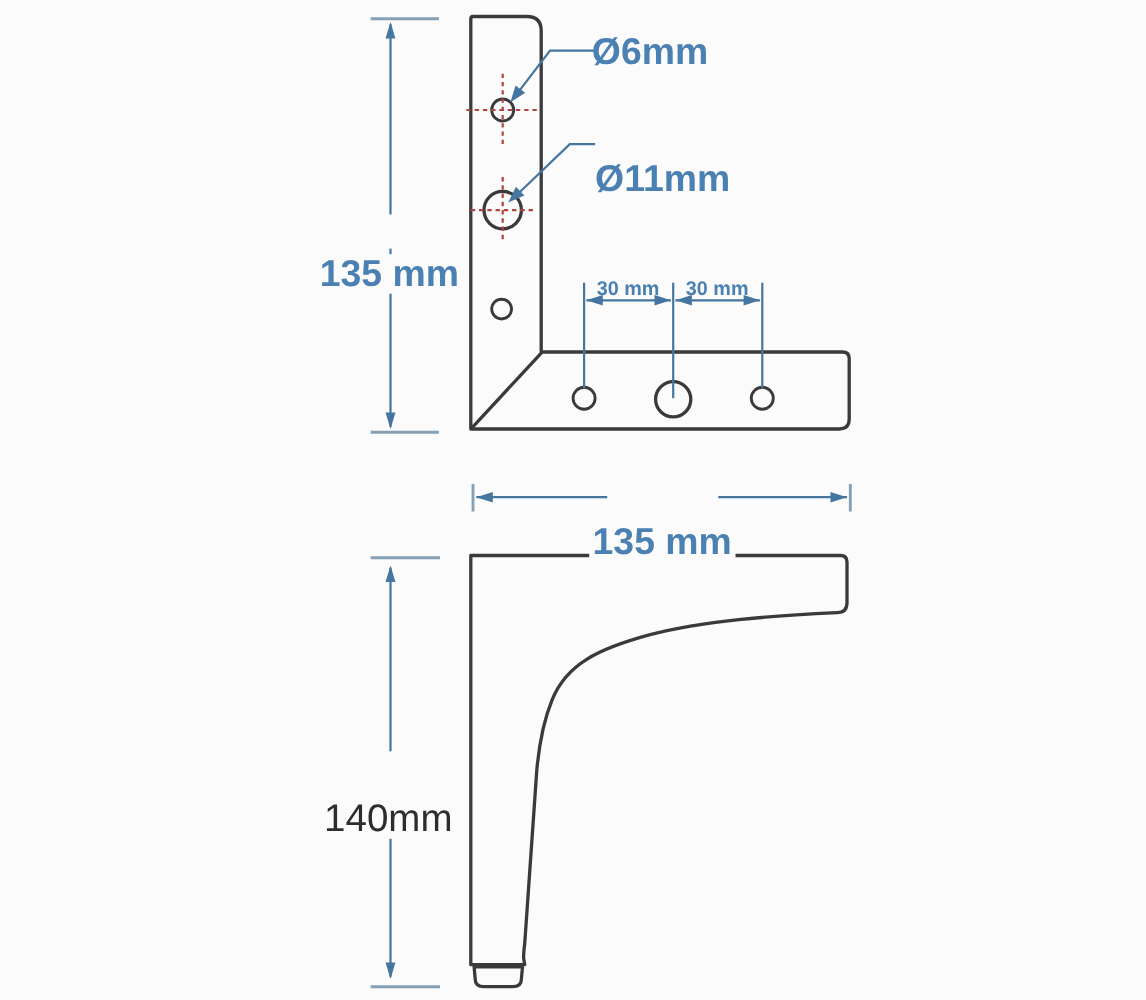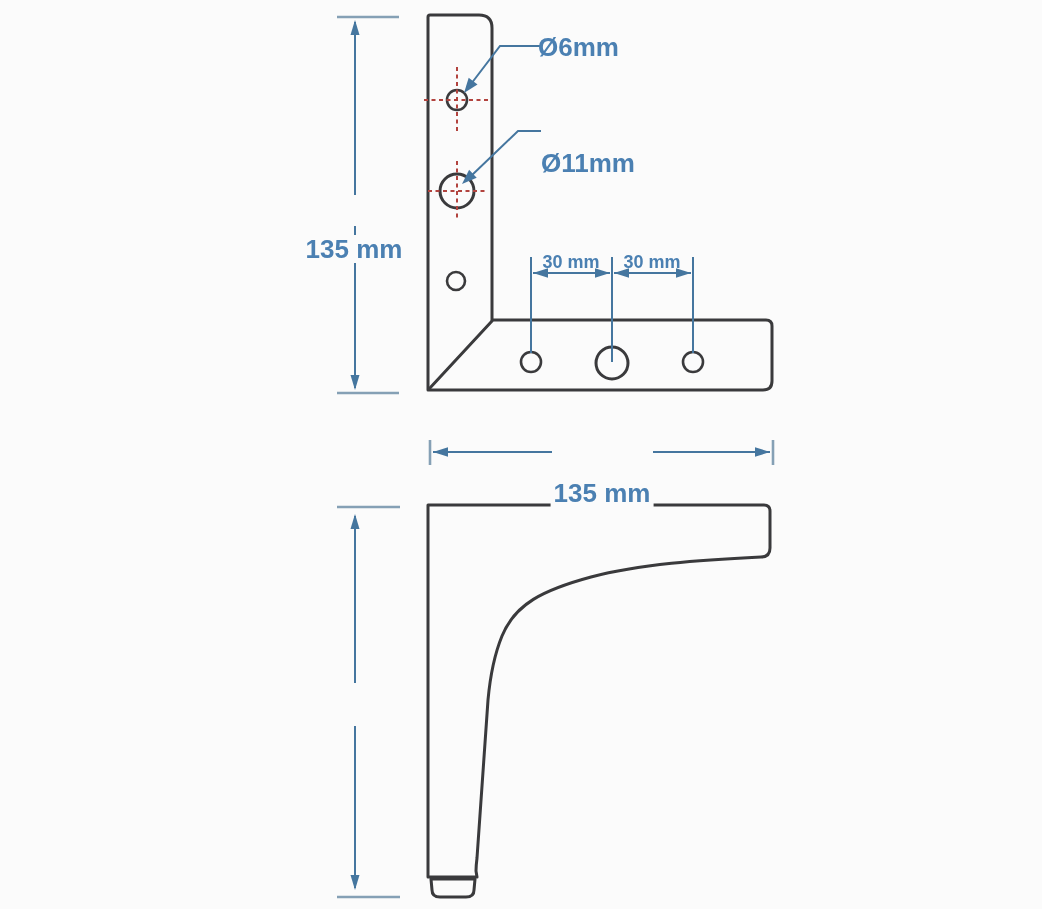--- a/index.html
+++ b/index.html
@@ -17,21 +17,21 @@
   .hole{fill:none;stroke:var(--outline,#3a3a3c);stroke-width:2.6;}
   .hole-big{stroke-width:3;}
   .dim{stroke:var(--dim,#45769f);stroke-width:2;fill:none;}
   .tick{stroke:var(--tick,#85a0b5);stroke-width:2.6;fill:none;}
   .arrow{fill:var(--dim,#45769f);stroke:none;}
   .centerline{stroke:var(--center,#b2433e);stroke-width:2;stroke-dasharray:4 3.5;fill:none;}
 
   
   .lbl{position:absolute;white-space:nowrap;line-height:1;}
   .lbl-blue{color:var(--label,#4b80b2);font-weight:bold;}
-  .lbl-big{font-size:26px;}
+  .lbl-big{font-size:34px;}
   .lbl-small{font-size:18px;}
   .lbl-dark{color:var(--darktext,#2d2d2f);font-size:35px;font-weight:400;}
   .center-anchor{transform:translate(-50%,-50%);}
   .left-anchor{transform:translateY(-50%);}
   .masked{background:var(--bg,#fbfbfb);padding:1px 3px;margin-top:41px;}
 </style>
 </head>
 <body>
 
 <div class="stage">
@@ -124,13 +124,14 @@
   <div class="lbl lbl-blue lbl-big left-anchor" style="left:538px;top:47px;">Ø6mm</div>
 
   <div class="lbl lbl-blue lbl-big left-anchor" style="left:541px;top:131px;margin-top:32px;">Ø11mm</div>
 
   <div class="lbl lbl-blue lbl-small center-anchor" style="left:571px;top:262px;">30 mm</div>
 
   <div class="lbl lbl-blue lbl-small center-anchor" style="left:652px;top:262px;">30 mm</div>
 
   <div class="lbl lbl-blue lbl-big center-anchor masked" style="left:602px;top:452px;">135 mm</div>
 
+  <div class="lbl lbl-dark center-anchor masked" style="left:353px;top:703px;">140mm</div>
 </div>
 
 </body></html>

